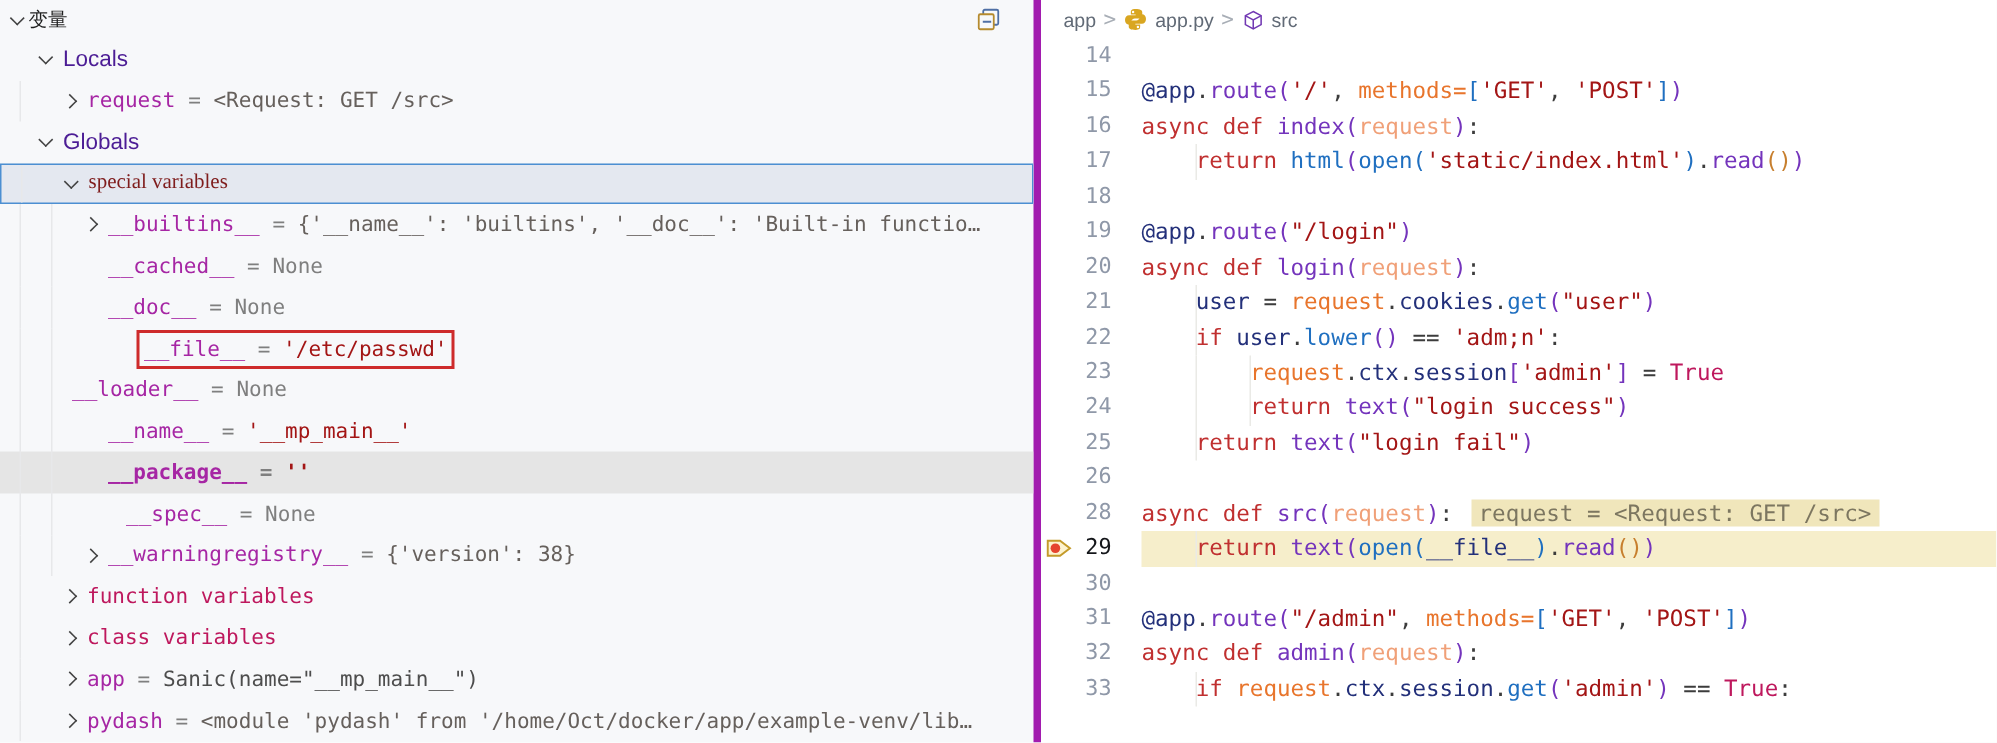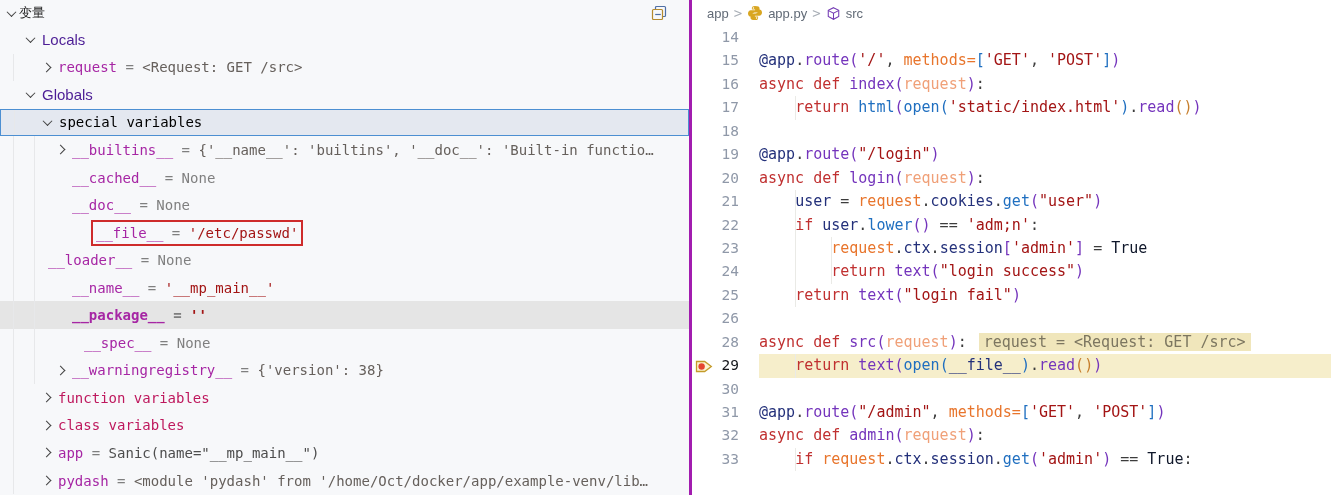--- a/index.html
+++ b/index.html
@@ -1,35 +1,35 @@
 <!DOCTYPE html>
 <html><head>
 <meta charset="utf-8">
 <style>
   html,body{margin:0;padding:0;}
   body{width:1331px;height:495px;overflow:hidden;background:#fff;font-family:"Liberation Sans",sans-serif;display:flex;}
 
   
-  .panel{width:689px;min-width:689px;background:#F7F8FA;border-right:3px solid #a21caf;position:relative;overflow:hidden;}
+  .panel{width:689px;min-width:689px;background:#F7F8FA;border-right:5px solid #a21caf;position:relative;overflow:hidden;}
   .panel-header{height:26px;display:flex;align-items:center;padding-left:8px;color:#1E1E1E;font-size:13px;}
   .panel-title{margin-left:4px;}
   .panel-header .spacer{flex:1;}
   .hdr-icon{margin-right:22px;width:16px;height:16px;display:flex;align-items:center;justify-content:center;cursor:pointer;}
 
   .cv{display:inline-block;width:6px;height:6px;border:solid #424242;border-width:0 1.3px 1.3px 0;}
   .cv.down{transform:rotate(45deg) translate(-1px,-1px);}
   .cv.right{transform:rotate(-45deg);}
 
   .tree{position:relative;}
   .tree-row{height:27.55px;display:flex;align-items:center;position:relative;box-sizing:border-box;font-family:"DejaVu Sans Mono","Liberation Mono",monospace;font-size:14px;white-space:nowrap;cursor:pointer;}
   .chev-box{width:16px;min-width:16px;height:16px;display:inline-flex;align-items:center;justify-content:center;margin-right:4px;}
   .sec-label{font-family:"Liberation Sans",sans-serif;font-weight:normal;font-size:15px;color:#4c1d95;}
   .grp-label{color:#be185d;}
   .row-selected{background:#E4E8F0;border:1px solid #4C8FD2;}
-  .row-selected .grp-label{color:#000000;}
+  .row-selected .grp-label{color:#7f1d1d;font-family:Liberation Serif, serif;}
   .row-shaded{background:#e5e5e5;font-weight:bold;}
   .vname{color:#A626A4;}
   .vsep{color:#7F7F7F;}
   .val-none{color:#7F7F7F;}
   .val-str{color:#A31515;}
   .val-obj{color:#66605C;}
   .val-objdark{color:#4D4D4D;}
   .boxed{outline:2px solid #CE2B2B;outline-offset:3px;}
   .tguide{position:absolute;top:0;bottom:0;width:1px;background:#E7E8EA;}
 
@@ -52,21 +52,21 @@
   .tk-s{color:#A31515;}
   .tk-fnP{color:#7434BC;}
   .tk-fnB{color:#1F6FC0;}
   .tk-v{color:#23307A;}
   .tk-arg{color:#E8752C;}
   .tk-argd{color:#F0A078;}
   .tk-p{color:#3C3C3C;}
   .tk-b1{color:#7434BC;}
   .tk-b2{color:#1F6FC0;}
   .tk-b3{color:#C77F2E;}
-  .tk-tv{color:#0f172a;}
+  .tk-tv{color:#be185d;}
 </style>
 </head>
 <body>
 
 <aside class="panel">
   <div class="panel-header">
     <span class="cv down"></span>
     <span class="panel-title">变量</span>
     <span class="spacer"></span>
     <span class="hdr-icon">

